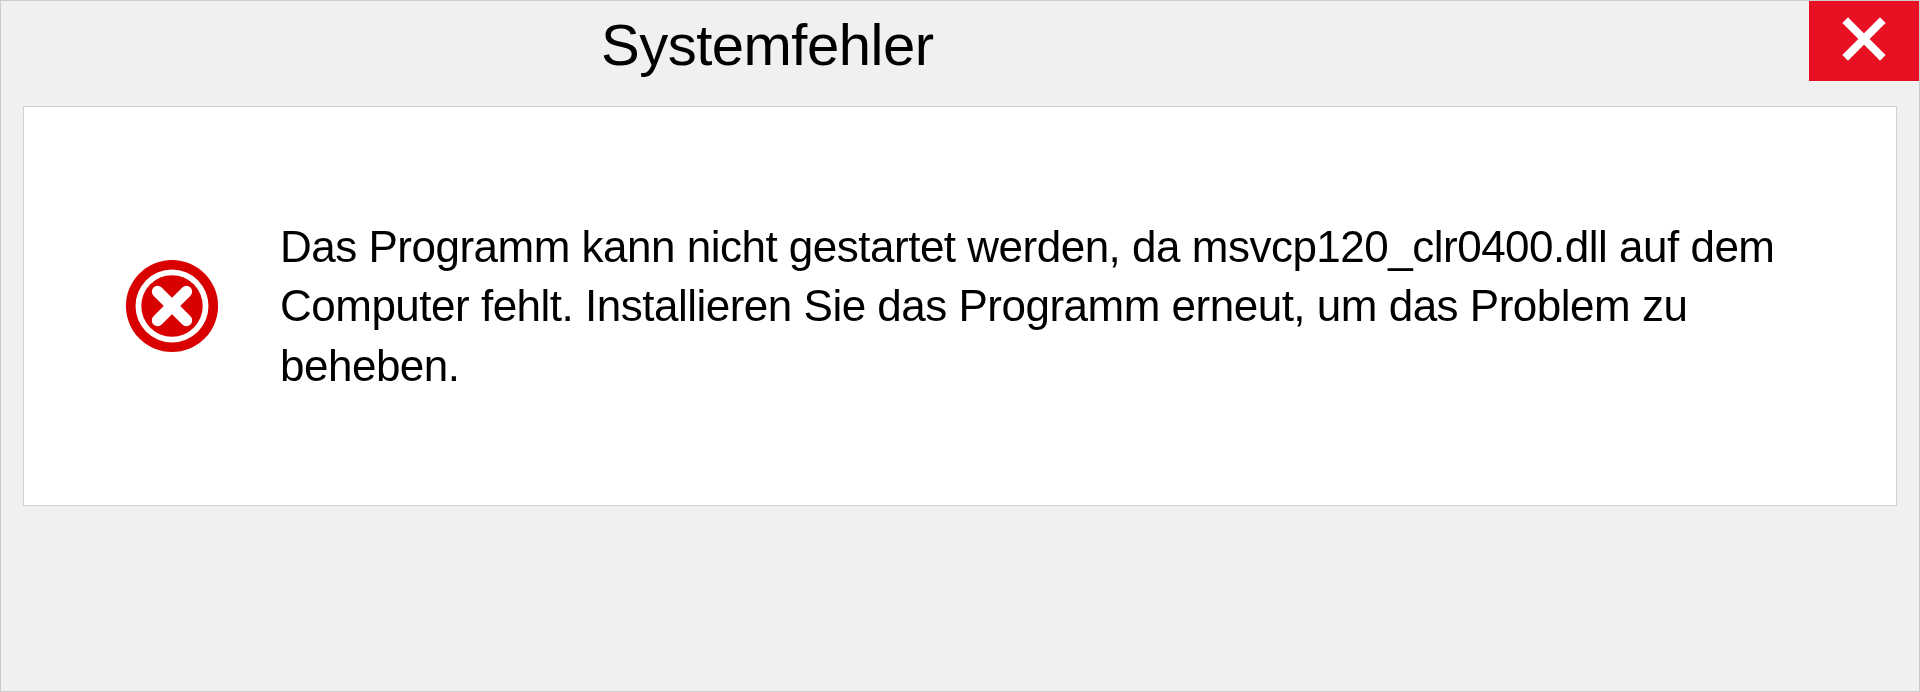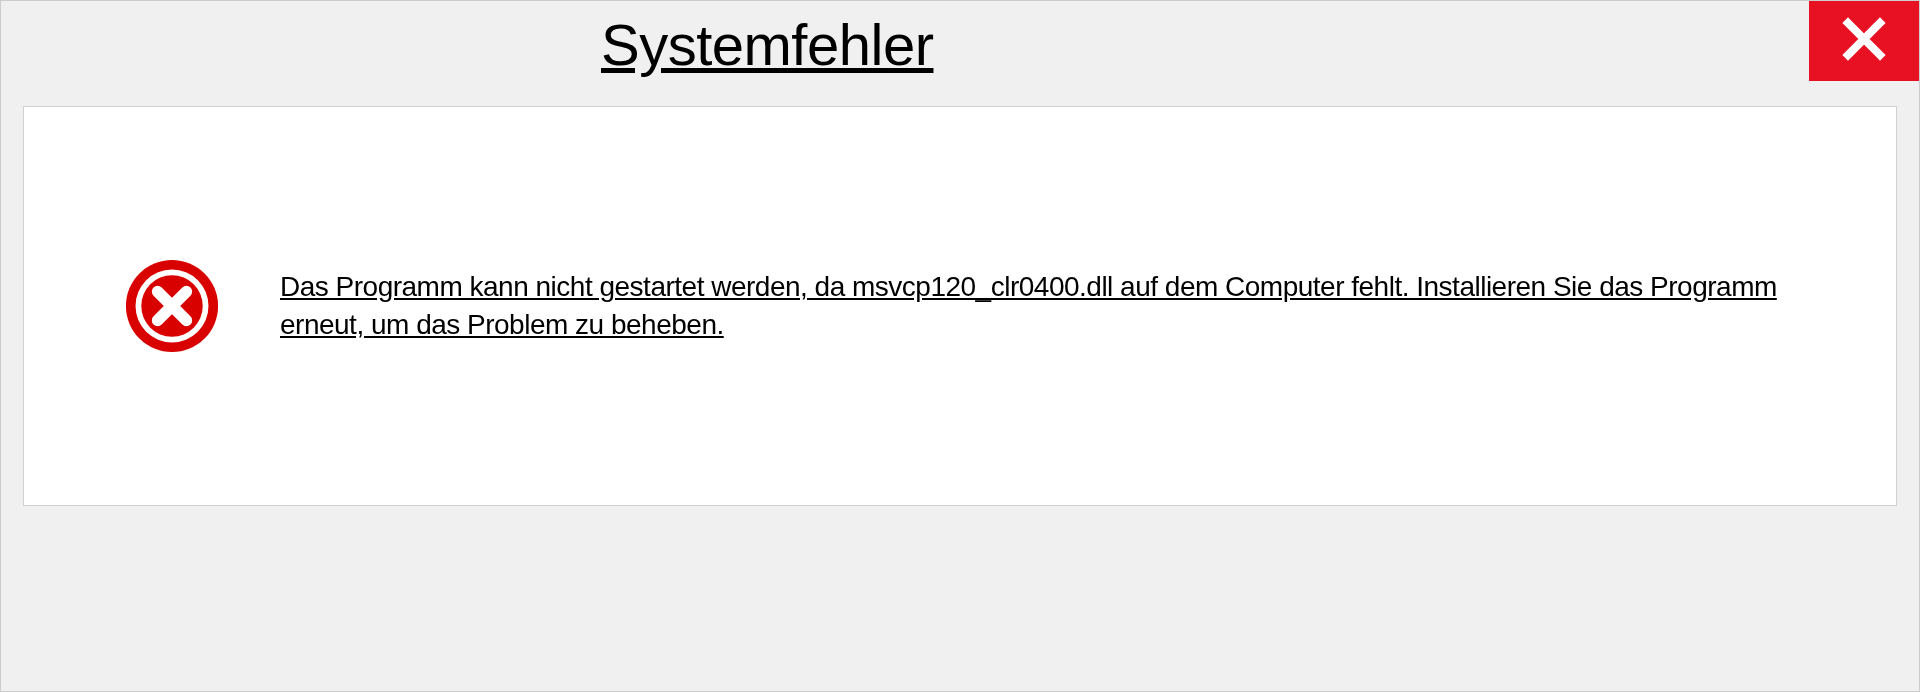--- a/index.html
+++ b/index.html
@@ -16,21 +16,20 @@
       overflow: hidden;
     }
     .dialog {
       position: absolute;
       left: 0;
       top: 0;
       width: 1920px;
       height: 692px;
       background: #f0f0f0;
       border: 1px solid #ccc;
-      text-decoration: underline;
     }
     .titlebar {
       display: flex;
       align-items: flex-start;
       justify-content: space-between;
       height: 90px;
       padding-left: 600px;
       position: relative;
     }
     .titlebar-title {
@@ -69,21 +68,21 @@
     .error-icon {
       width: 96px;
       height: 96px;
       flex-shrink: 0;
     }
     .error-icon svg {
       width: 96px;
       height: 96px;
     }
     .message-text {
-      font-size: 28px;
+      font-size: 44px;
       line-height: 1.35;
       color: #000;
       font-weight: 400;
       letter-spacing: -0.5px;
     }
     .footer {
       display: flex;
       align-items: center;
       justify-content: flex-end;
       padding: 20px 40px 0 40px;

